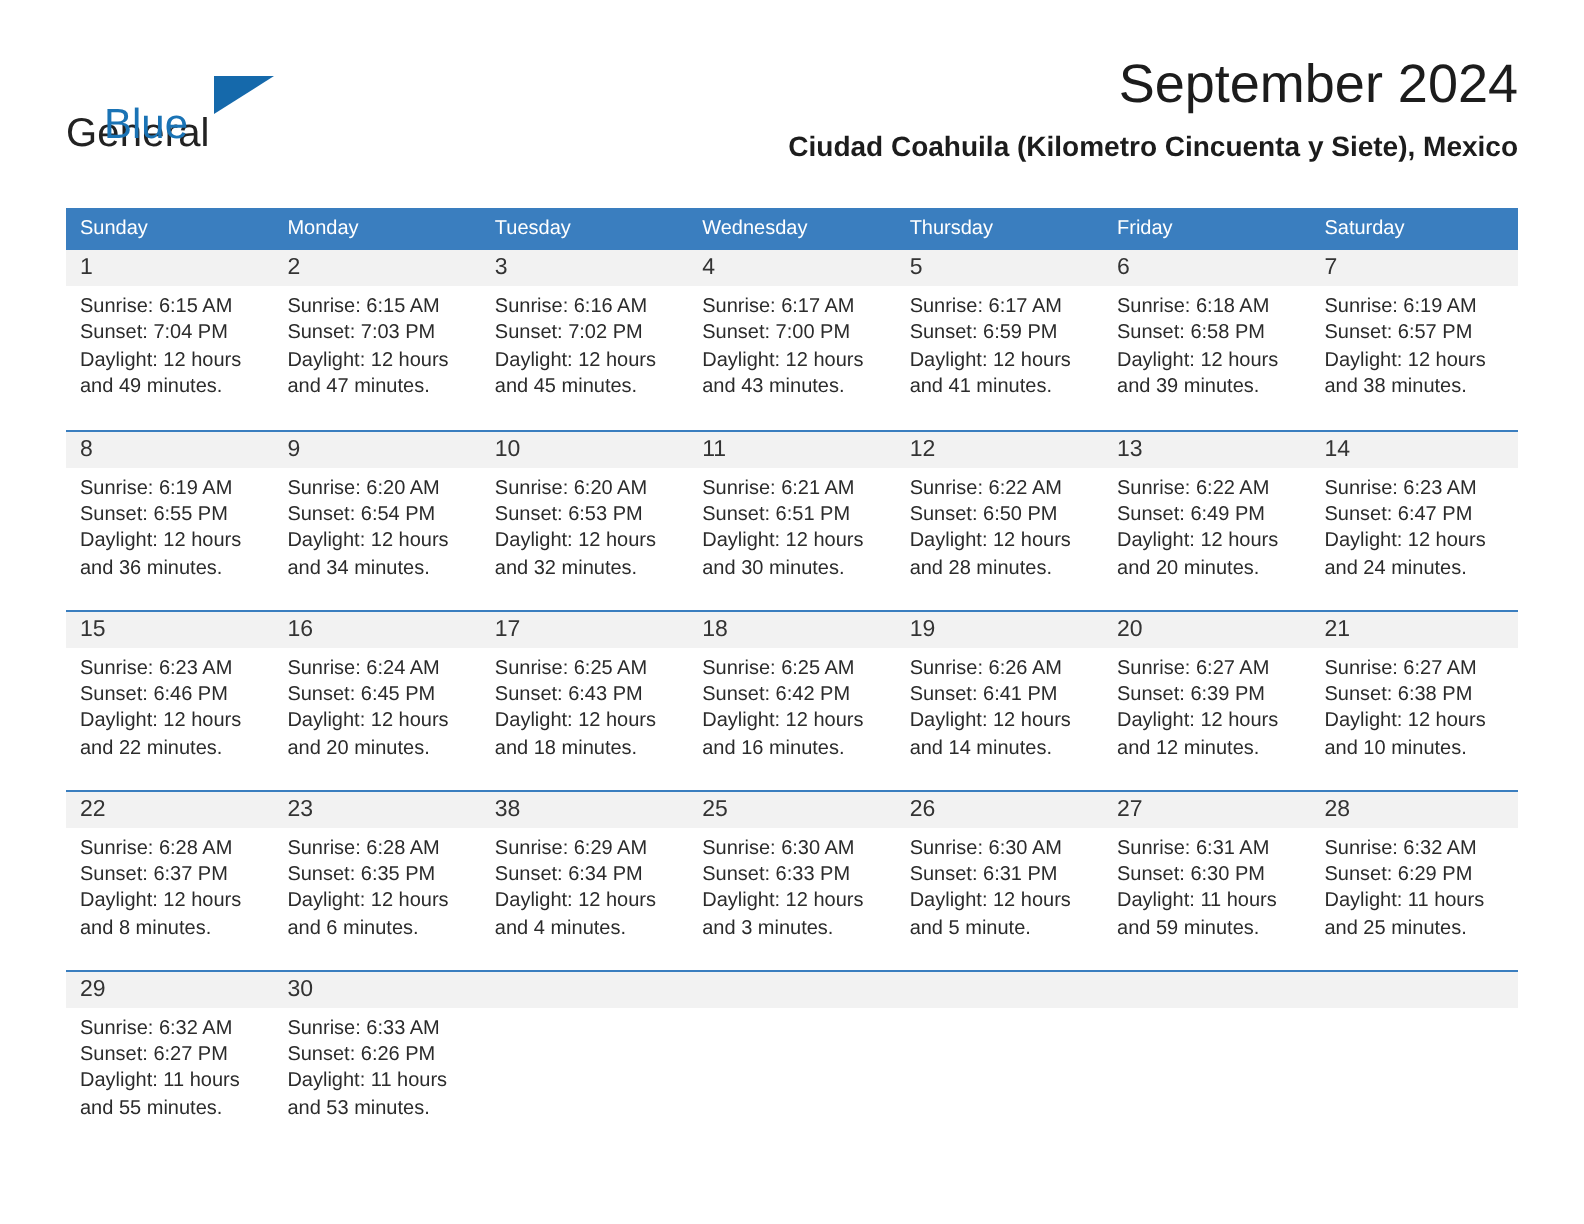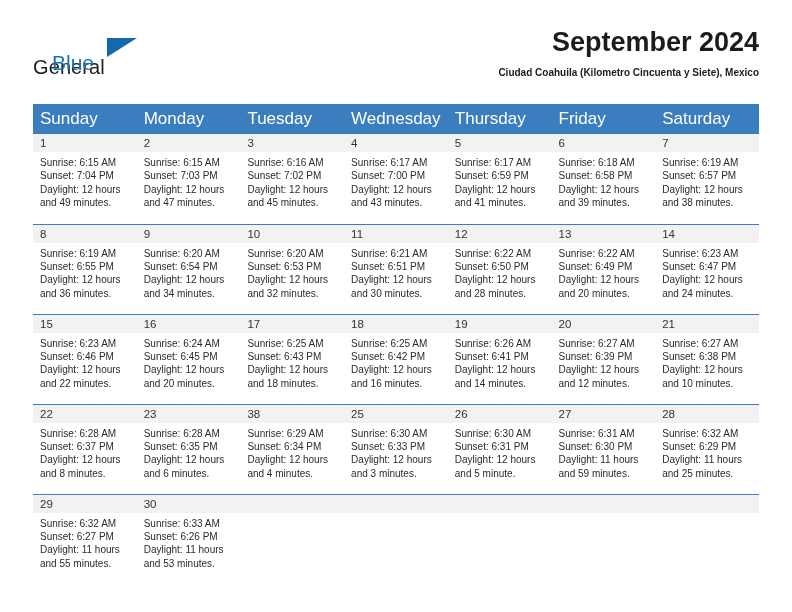--- a/index.html
+++ b/index.html
@@ -65,48 +65,48 @@
   }
 
   .title-block {
     position: absolute;
     right: 0;
     top: 0;
     text-align: right;
   }
   .cal-title {
     font-size: 27px;
-    font-weight: bold;
+    font-weight: normal;
     color: #1c1c1c;
     line-height: 32px;
     white-space: nowrap;
   }
   .cal-subtitle {
     margin-top: 7px;
-    font-size: 10px;
+    font-size: 14px;
     font-weight: bold;
     color: #1c1c1c;
     line-height: 16px;
     white-space: nowrap;
   }
 
   
   .calendar {
     position: absolute;
     left: 33px;
     top: 104px;
     width: 726px;
     border-collapse: collapse;
     table-layout: fixed;
   }
 
   .calendar th {
     background: #3a7ebf;
     color: #ffffff;
-    font-size: 17px;
+    font-size: 10px;
     font-weight: normal;
     text-align: left;
     padding: 5px 0 5px 7px;
     height: 14px;
     border: none;
   }
 
   .week-row > td {
     padding: 0;
     vertical-align: top;

